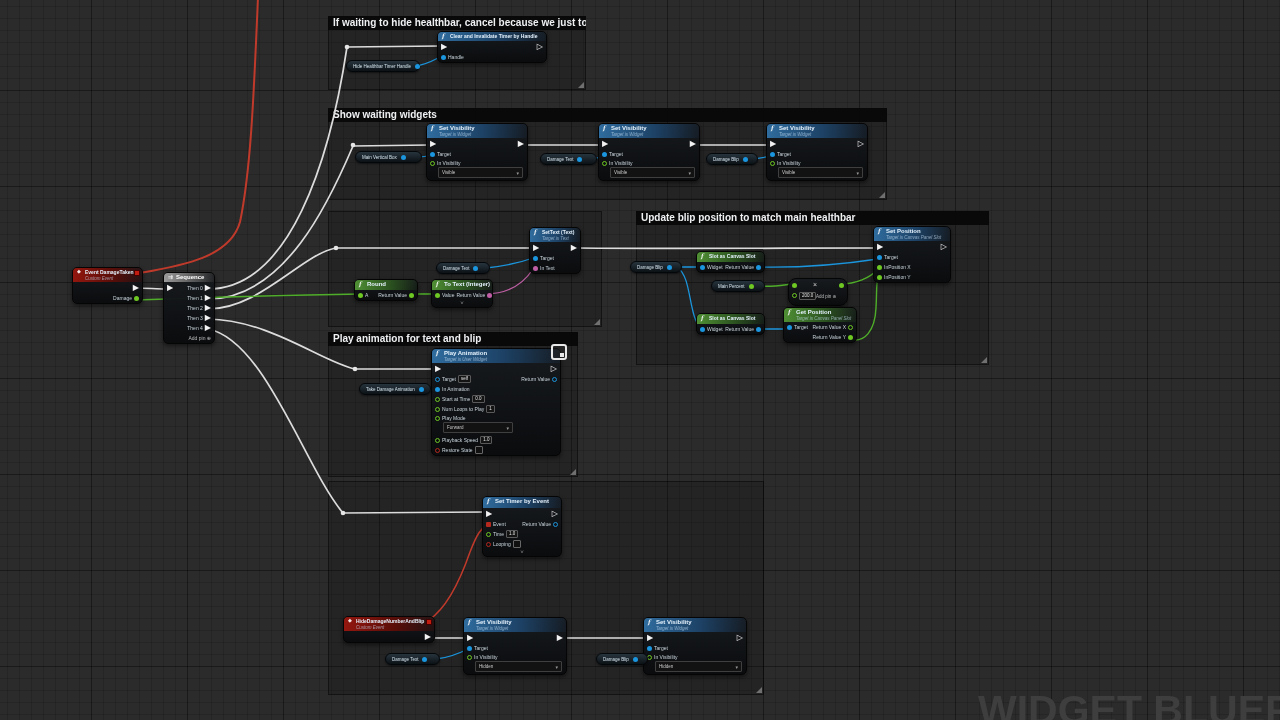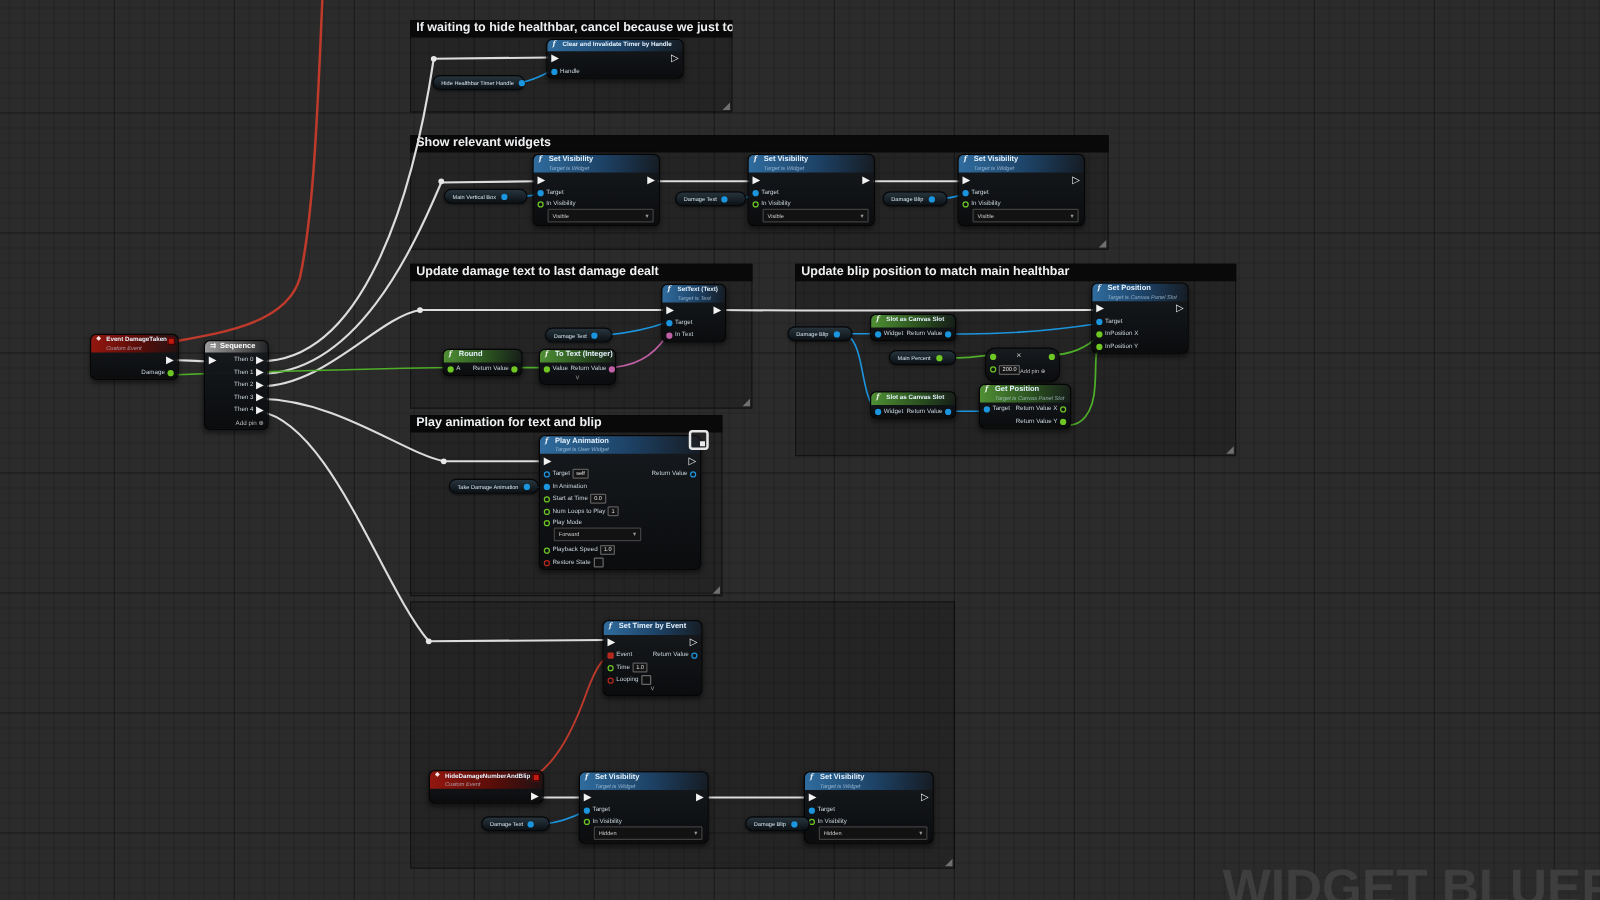--- a/index.html
+++ b/index.html
@@ -78,25 +78,24 @@
 
 <div id="canvas">
 
   <div class="watermark">WIDGET BLUEPR</div>
 
   <div class="comment" style="left:328px;top:16px;width:256px;height:72px;">
     <div class="chead">If waiting to hide healthbar, cancel because we just took damage</div>
     <div class="resize"></div>
   </div>
   <div class="comment" style="left:328px;top:108px;width:557px;height:90px;">
-    <div class="chead">Show relevant widgets</div>
+    <div class="chead">Show waiting widgets</div>
     <div class="resize"></div>
   </div>
   <div class="comment" style="left:328px;top:211px;width:272px;height:114px;">
-    <div class="chead">Update damage text to last damage dealt</div>
     <div class="resize"></div>
   </div>
   <div class="comment" style="left:636px;top:211px;width:351px;height:152px;">
     <div class="chead">Update blip position to match main healthbar</div>
     <div class="resize"></div>
   </div>
   <div class="comment" style="left:328px;top:332px;width:248px;height:143px;">
     <div class="chead">Play animation for text and blip</div>
     <div class="resize"></div>
   </div>

